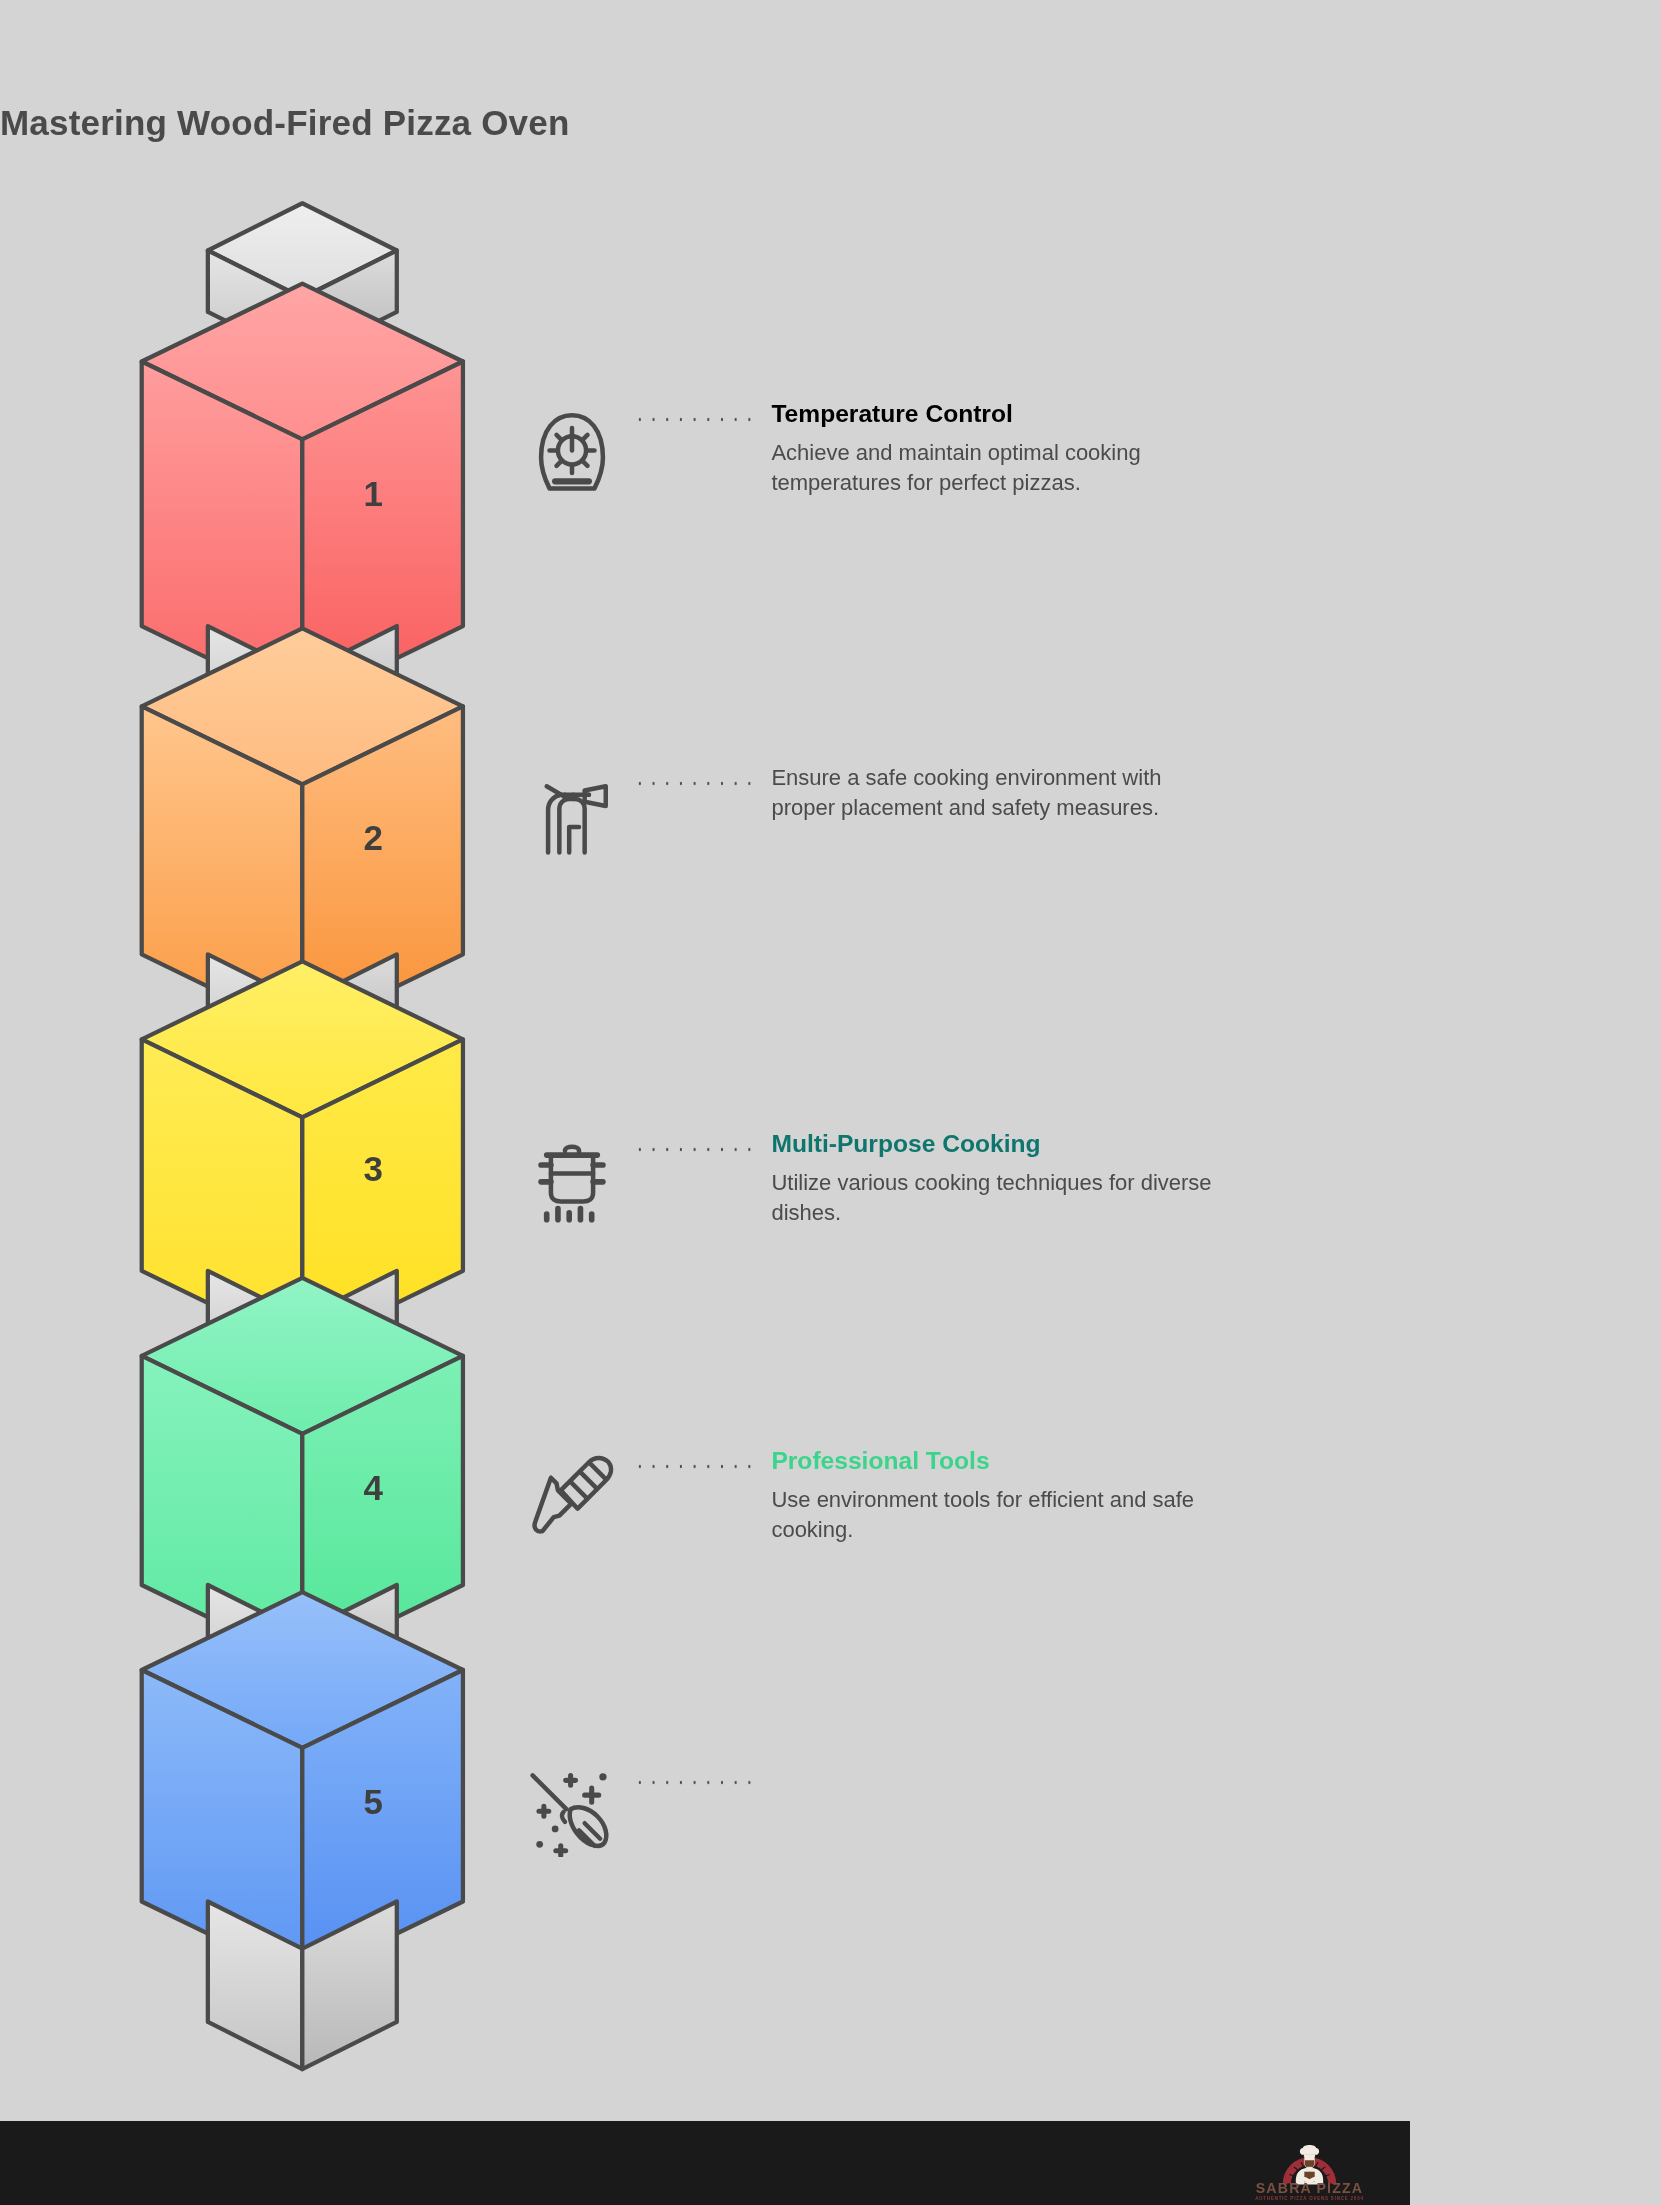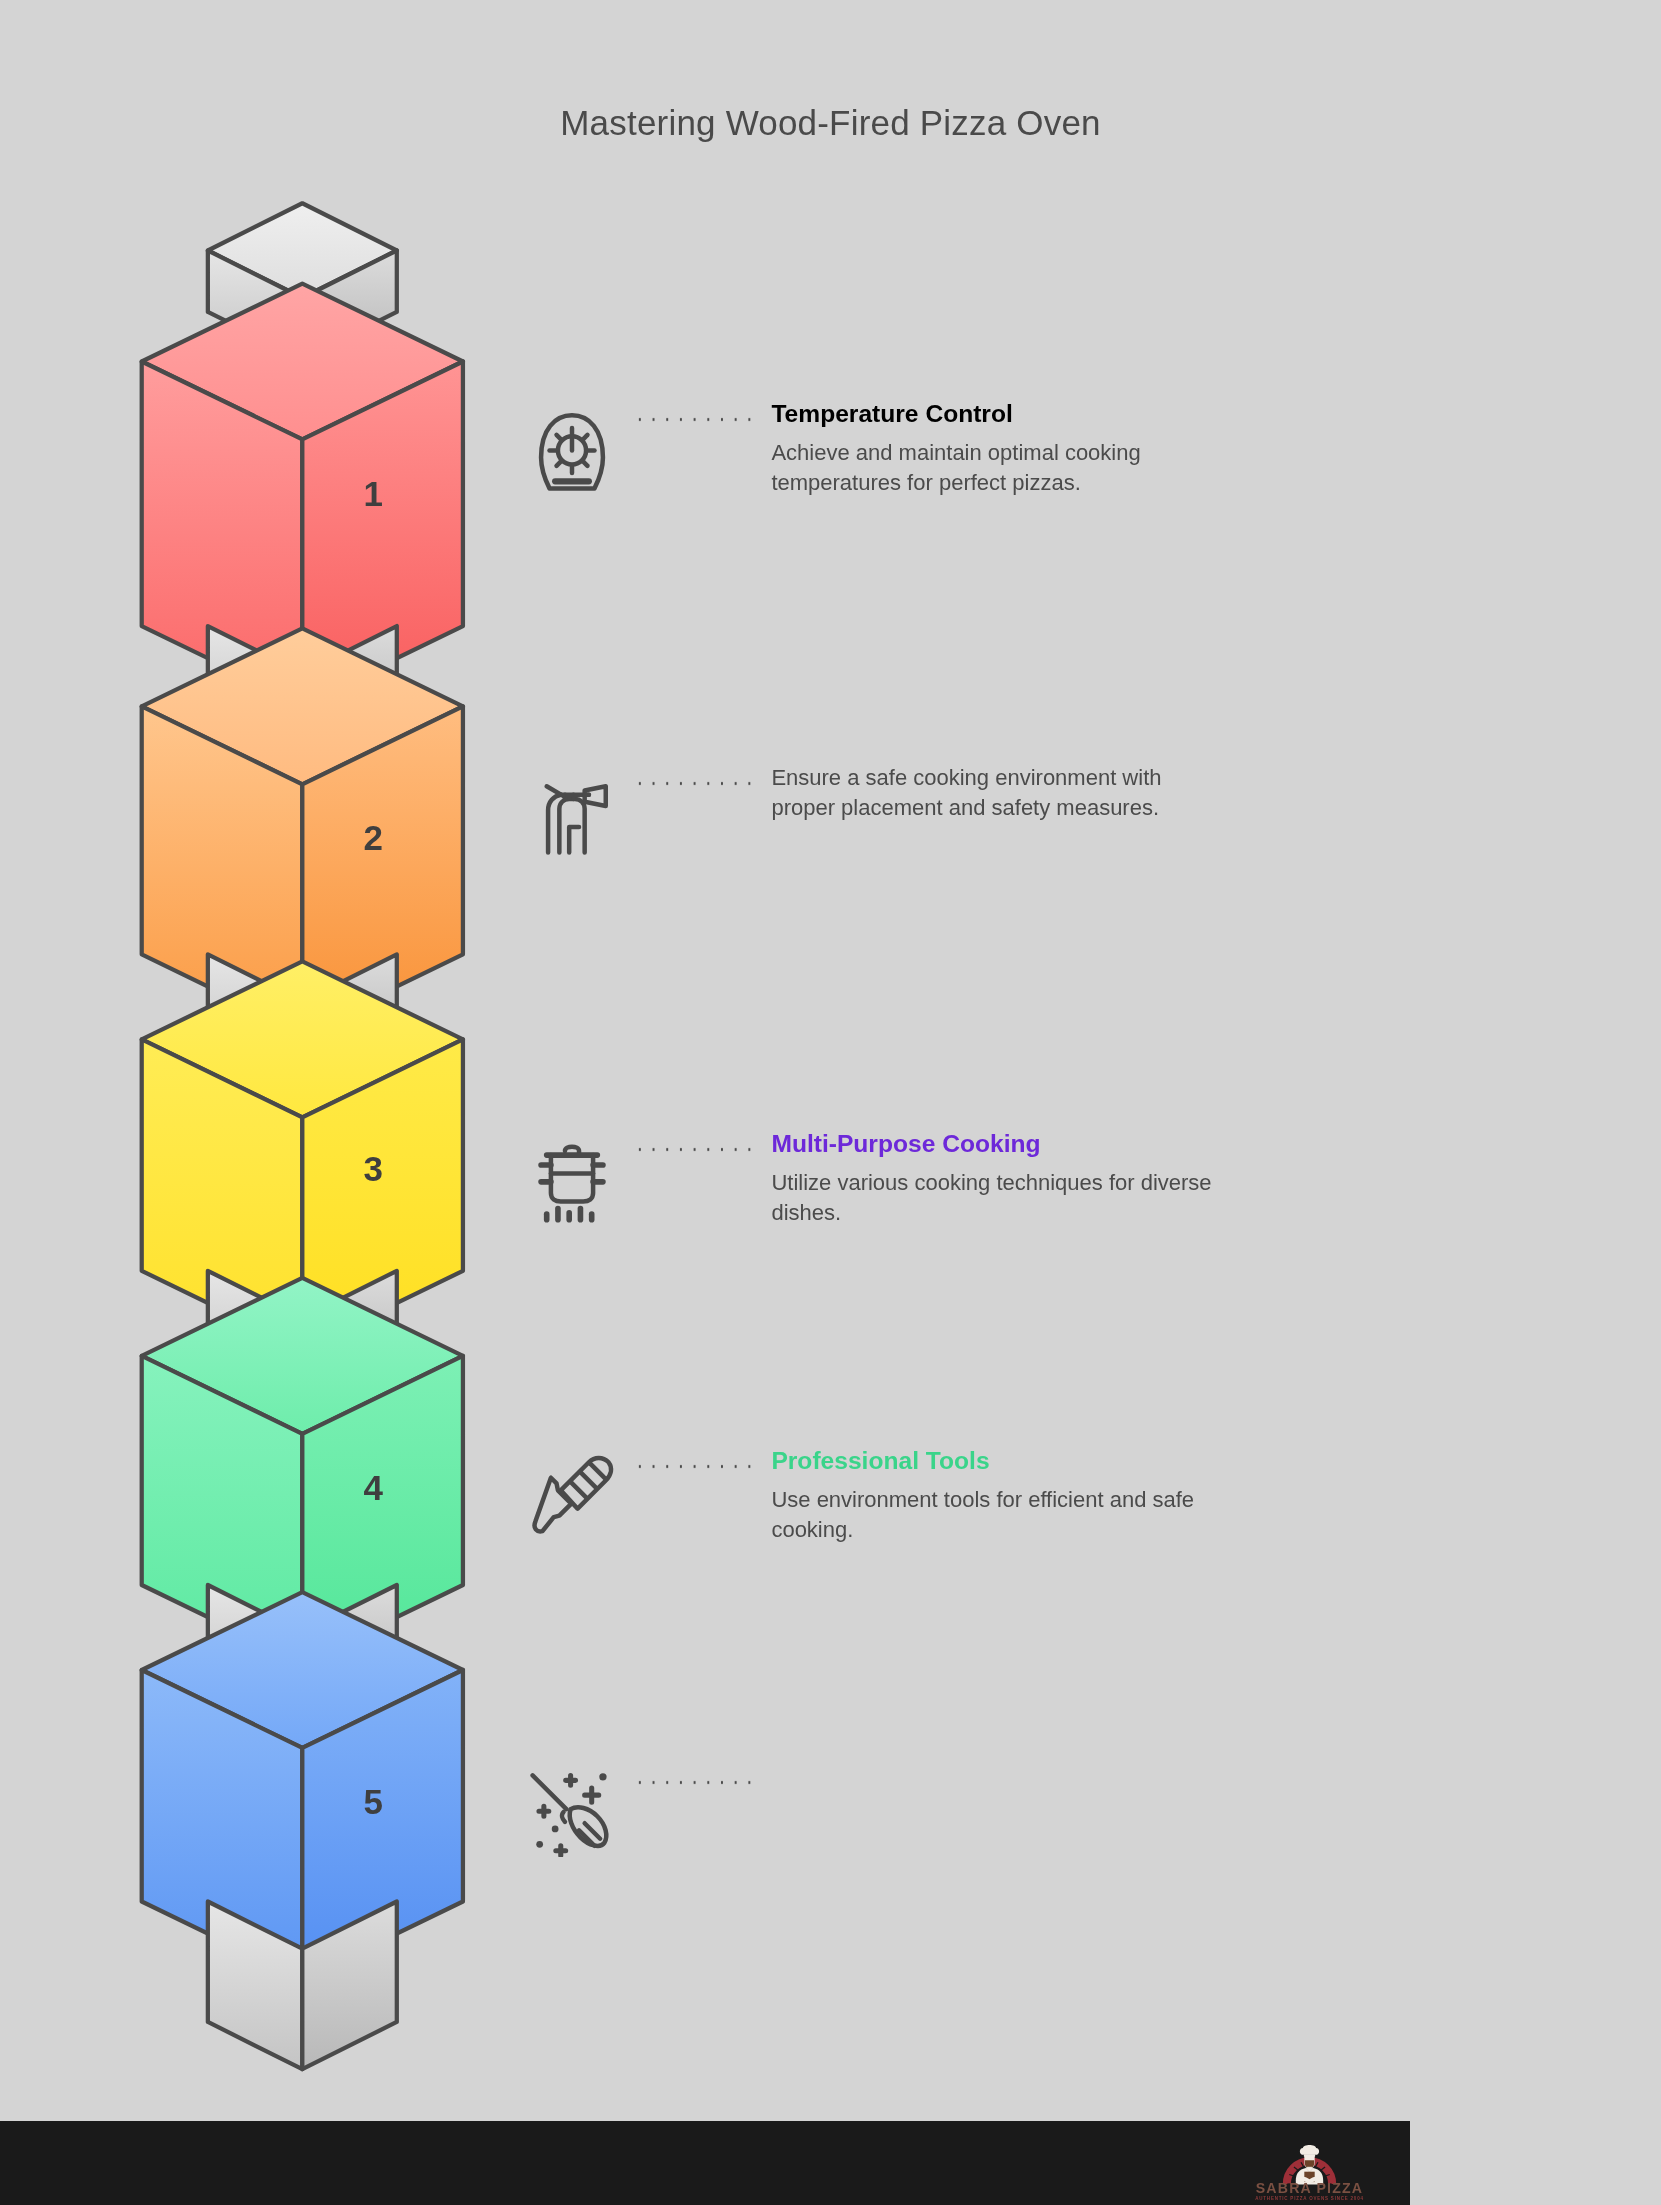--- a/index.html
+++ b/index.html
@@ -18,23 +18,22 @@
     height: 2205px;
     background: #d4d4d4;
   }
 
   
   #page-title {
     position: absolute;
     left: 0;
     top: 103px;
     width: 1661px;
-    text-align: center;
     font-size: 35px;
-    font-weight: normal;
+    font-weight: bold;
     color: #4a4a4a;
     letter-spacing: 0.2px;
   }
 
   
   #stack {
     position: absolute;
     left: 0;
     top: 0;
     width: 496px;
@@ -342,21 +341,21 @@
         <line x1="22" y1="53" x2="22" y2="61" stroke-width="4"></line>
         <line x1="30" y1="56" x2="30" y2="61" stroke-width="4"></line>
         <line x1="38" y1="53" x2="38" y2="61" stroke-width="4"></line>
         <line x1="46" y1="57" x2="46" y2="61" stroke-width="4"></line>
       </svg>
     </div>
     <div class="dotline-cell">
       <div class="dotline"></div>
     </div>
     <div class="text-cell">
-      <div class="step-title" style="color:#6d28d9;">Multi-Purpose Cooking</div>
+      <div class="step-title" style="color:#0f766e;">Multi-Purpose Cooking</div>
       <div class="step-desc" style="max-width:444px;">Utilize various cooking techniques for diverse dishes.</div>
     </div>
   </div>
 
   <div class="row" style="top:1446px;">
     <div class="icon-cell">
       <svg width="90" height="90" viewBox="0 0 64 64" fill="none" stroke="#4a4a4a" stroke-width="3.2" stroke-linecap="round" stroke-linejoin="round">
         <path d="M30 36 L22 28 L21 23 L17 19 L6 50 C4 55 7 58 11 57 L19 47 L23 46 L31 38"></path>
         <path d="M24 28 L44 8 C48 4 54 4 58 8 C61 12 60 17 56 21 L36 41 Z"></path>
         <line x1="31" y1="22" x2="42" y2="33"></line>

